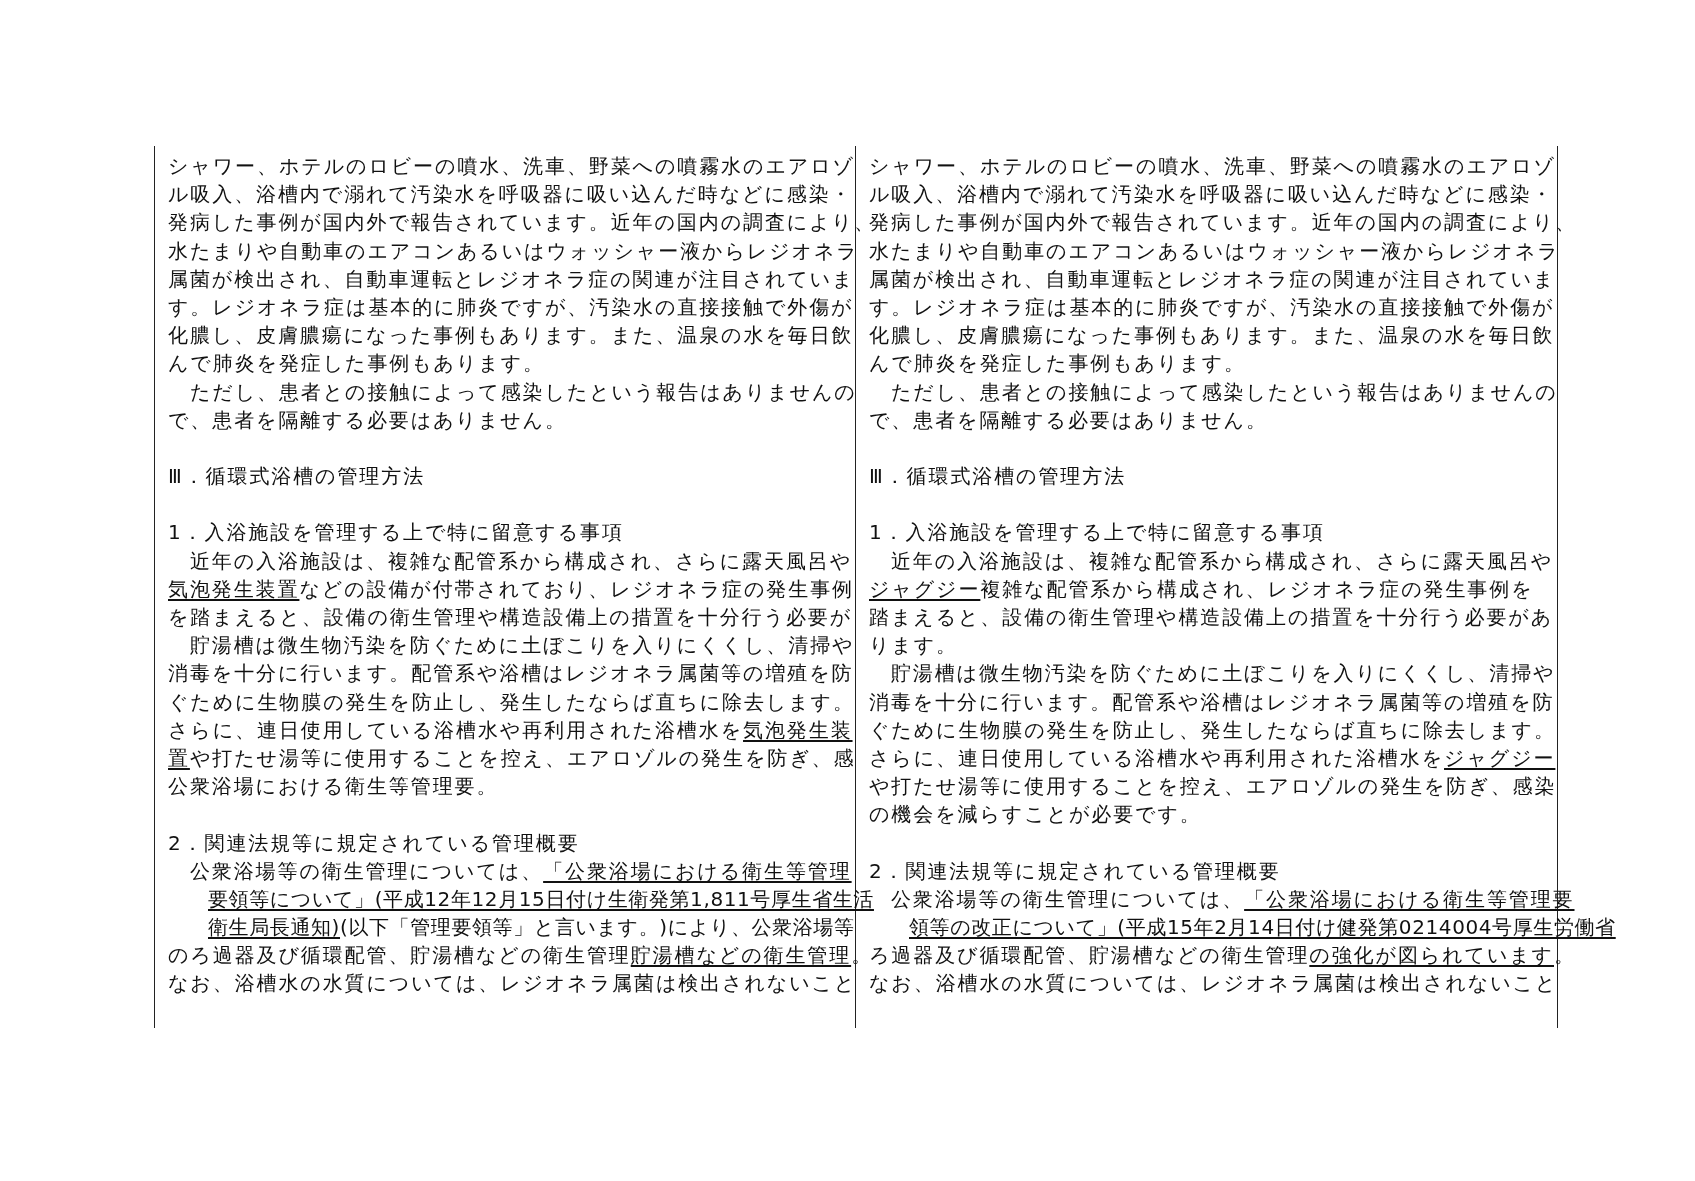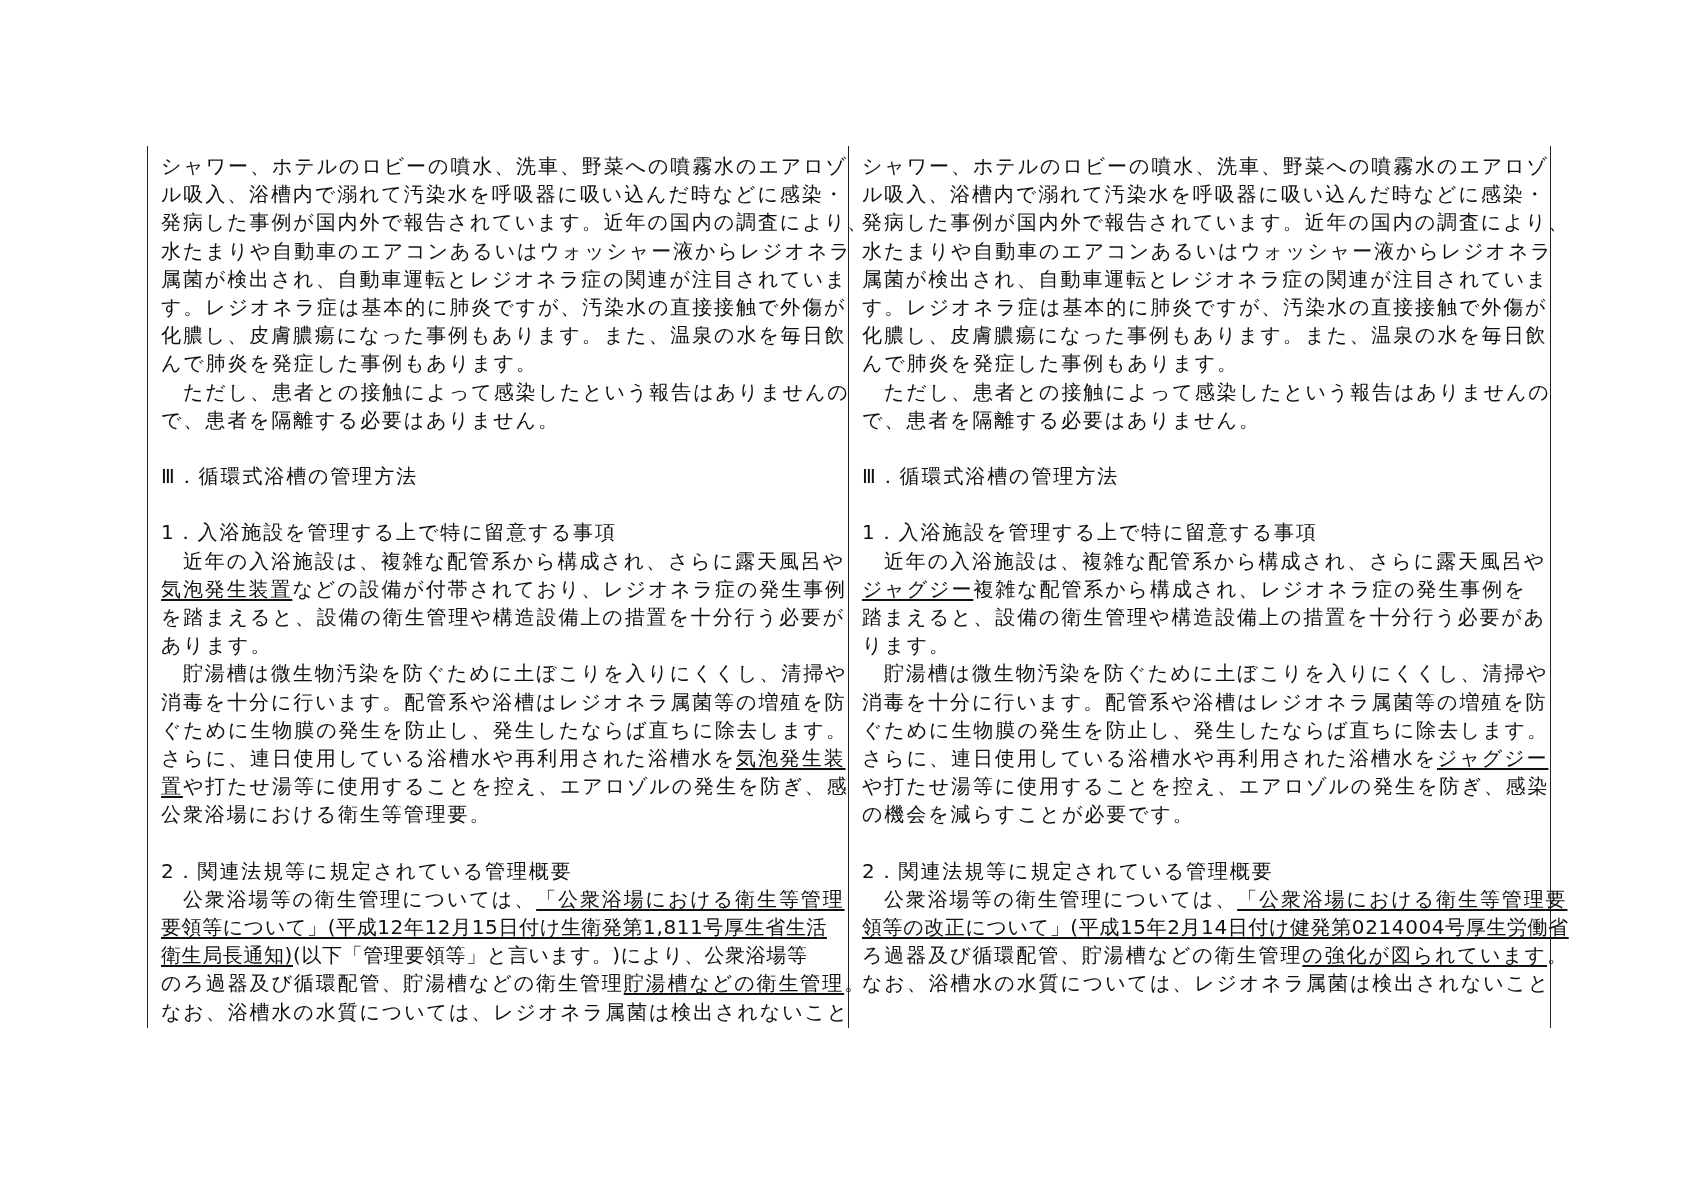--- a/index.html
+++ b/index.html
@@ -1,26 +1,26 @@
 <!DOCTYPE html>
 <html><head>
 <meta charset="utf-8">
 <style>
   html, body { margin: 0; padding: 0; background: #ffffff; }
   body { width: 1695px; height: 1181px; position: relative; overflow: hidden;
          font-family: "DejaVu Sans", "Liberation Sans", sans-serif; color: #111; }
-  .table { position: absolute; left: 147px; top: 146px; width: 1402px; height: 882px;
+  .table { position: absolute; left: 154px; top: 146px; width: 1402px; height: 882px;
            border-left: 1.5px solid #222; border-right: 1.5px solid #222; }
   .divider { position: absolute; left: 700px; top: 0; bottom: 0; width: 0; border-left: 1.5px solid #222; }
   .col { position: absolute; top: 6px; width: 680px; }
   .col.left { left: 13px; }
   .col.right { left: 714px; }
   .line { height: 28.2px; line-height: 28.2px; font-size: 20px; white-space: nowrap;
           letter-spacing: 1.9px; }
-  .line.tight { letter-spacing: 0.6px; }
+  .line.tight { letter-spacing: 0.6px; margin-left: 40px; }
   .u { text-decoration: underline; text-underline-offset: 3px; text-decoration-thickness: 1.5px; }
   .blank { height: 28.2px; }
 </style>
 </head>
 <body>
 
 <div class="table">
   <div class="divider"></div>
 
   <div class="col left">
@@ -34,21 +34,20 @@
     <div class="line">んで肺炎を発症した事例もあります。</div>
     <div class="line">　ただし、患者との接触によって感染したという報告はありませんの</div>
     <div class="line">で、患者を隔離する必要はありません。</div>
     <div class="blank"></div>
     <div class="line">Ⅲ．循環式浴槽の管理方法</div>
     <div class="blank"></div>
     <div class="line">1．入浴施設を管理する上で特に留意する事項</div>
     <div class="line">　近年の入浴施設は、複雑な配管系から構成され、さらに露天風呂や</div>
     <div class="line"><span class="u">気泡発生装置</span><span>などの設備が付帯されており、レジオネラ症の発生事例</span></div>
     <div class="line">を踏まえると、設備の衛生管理や構造設備上の措置を十分行う必要が</div>
-    <div class="line">あります。</div>
     <div class="line">　貯湯槽は微生物汚染を防ぐために土ぼこりを入りにくくし、清掃や</div>
     <div class="line">消毒を十分に行います。配管系や浴槽はレジオネラ属菌等の増殖を防</div>
     <div class="line">ぐために生物膜の発生を防止し、発生したならば直ちに除去します。</div>
     <div class="line"><span>さらに、連日使用している浴槽水や再利用された浴槽水を</span><span class="u">気泡発生装</span></div>
     <div class="line"><span class="u">置</span><span>や打たせ湯等に使用することを控え、エアロゾルの発生を防ぎ、感</span></div>
     <div class="line">公衆浴場における衛生等管理要。</div>
     <div class="blank"></div>
     <div class="line">2．関連法規等に規定されている管理概要</div>
     <div class="line"><span>　公衆浴場等の衛生管理については、</span><span class="u">「公衆浴場における衛生等管理</span></div>
     <div class="line tight"><span class="u">要領等について」(平成12年12月15日付け生衛発第1,811号厚生省生活</span></div>

